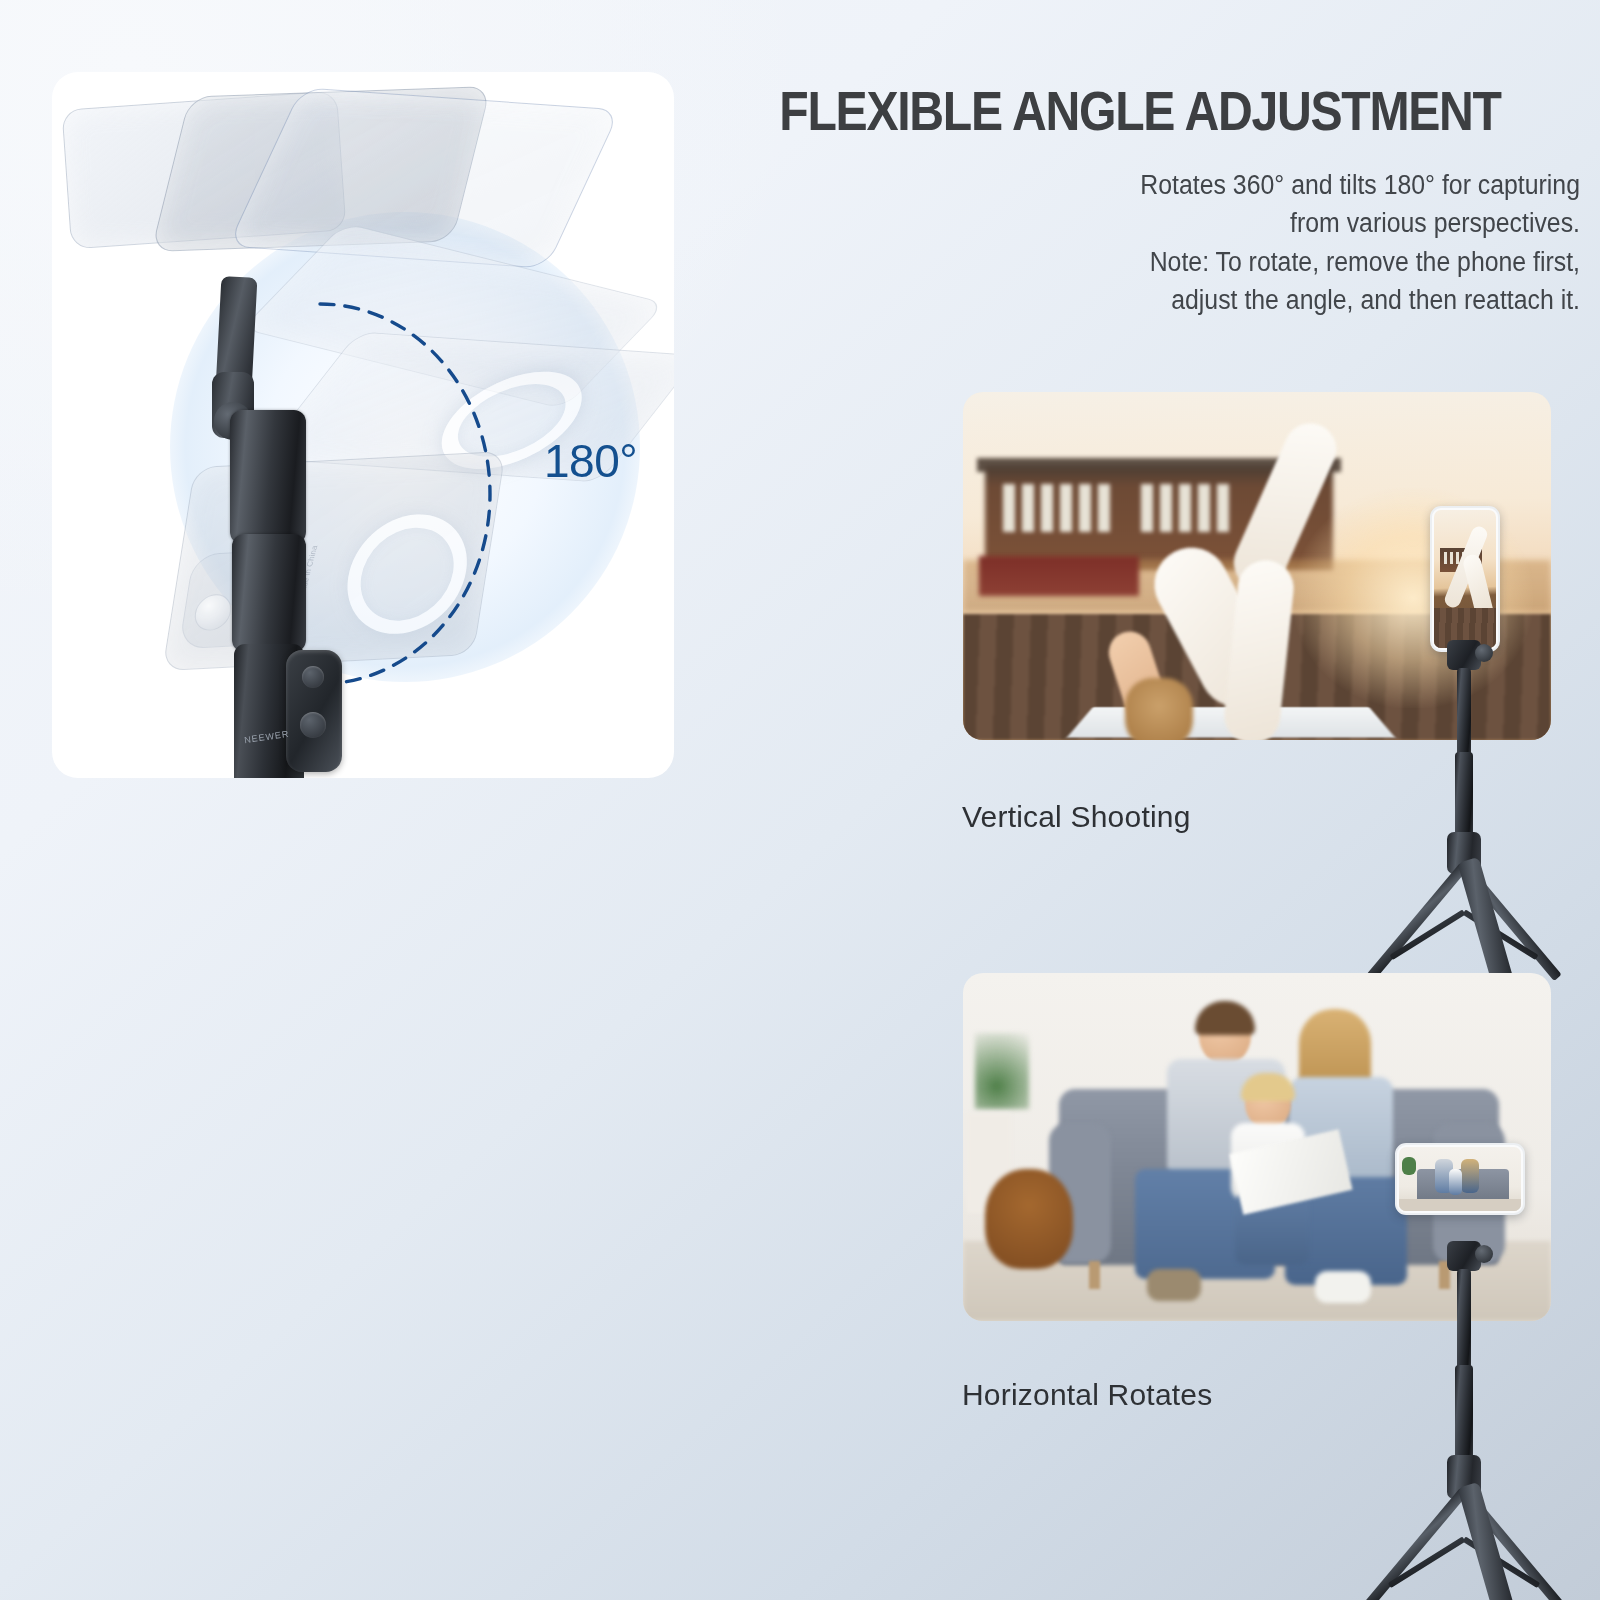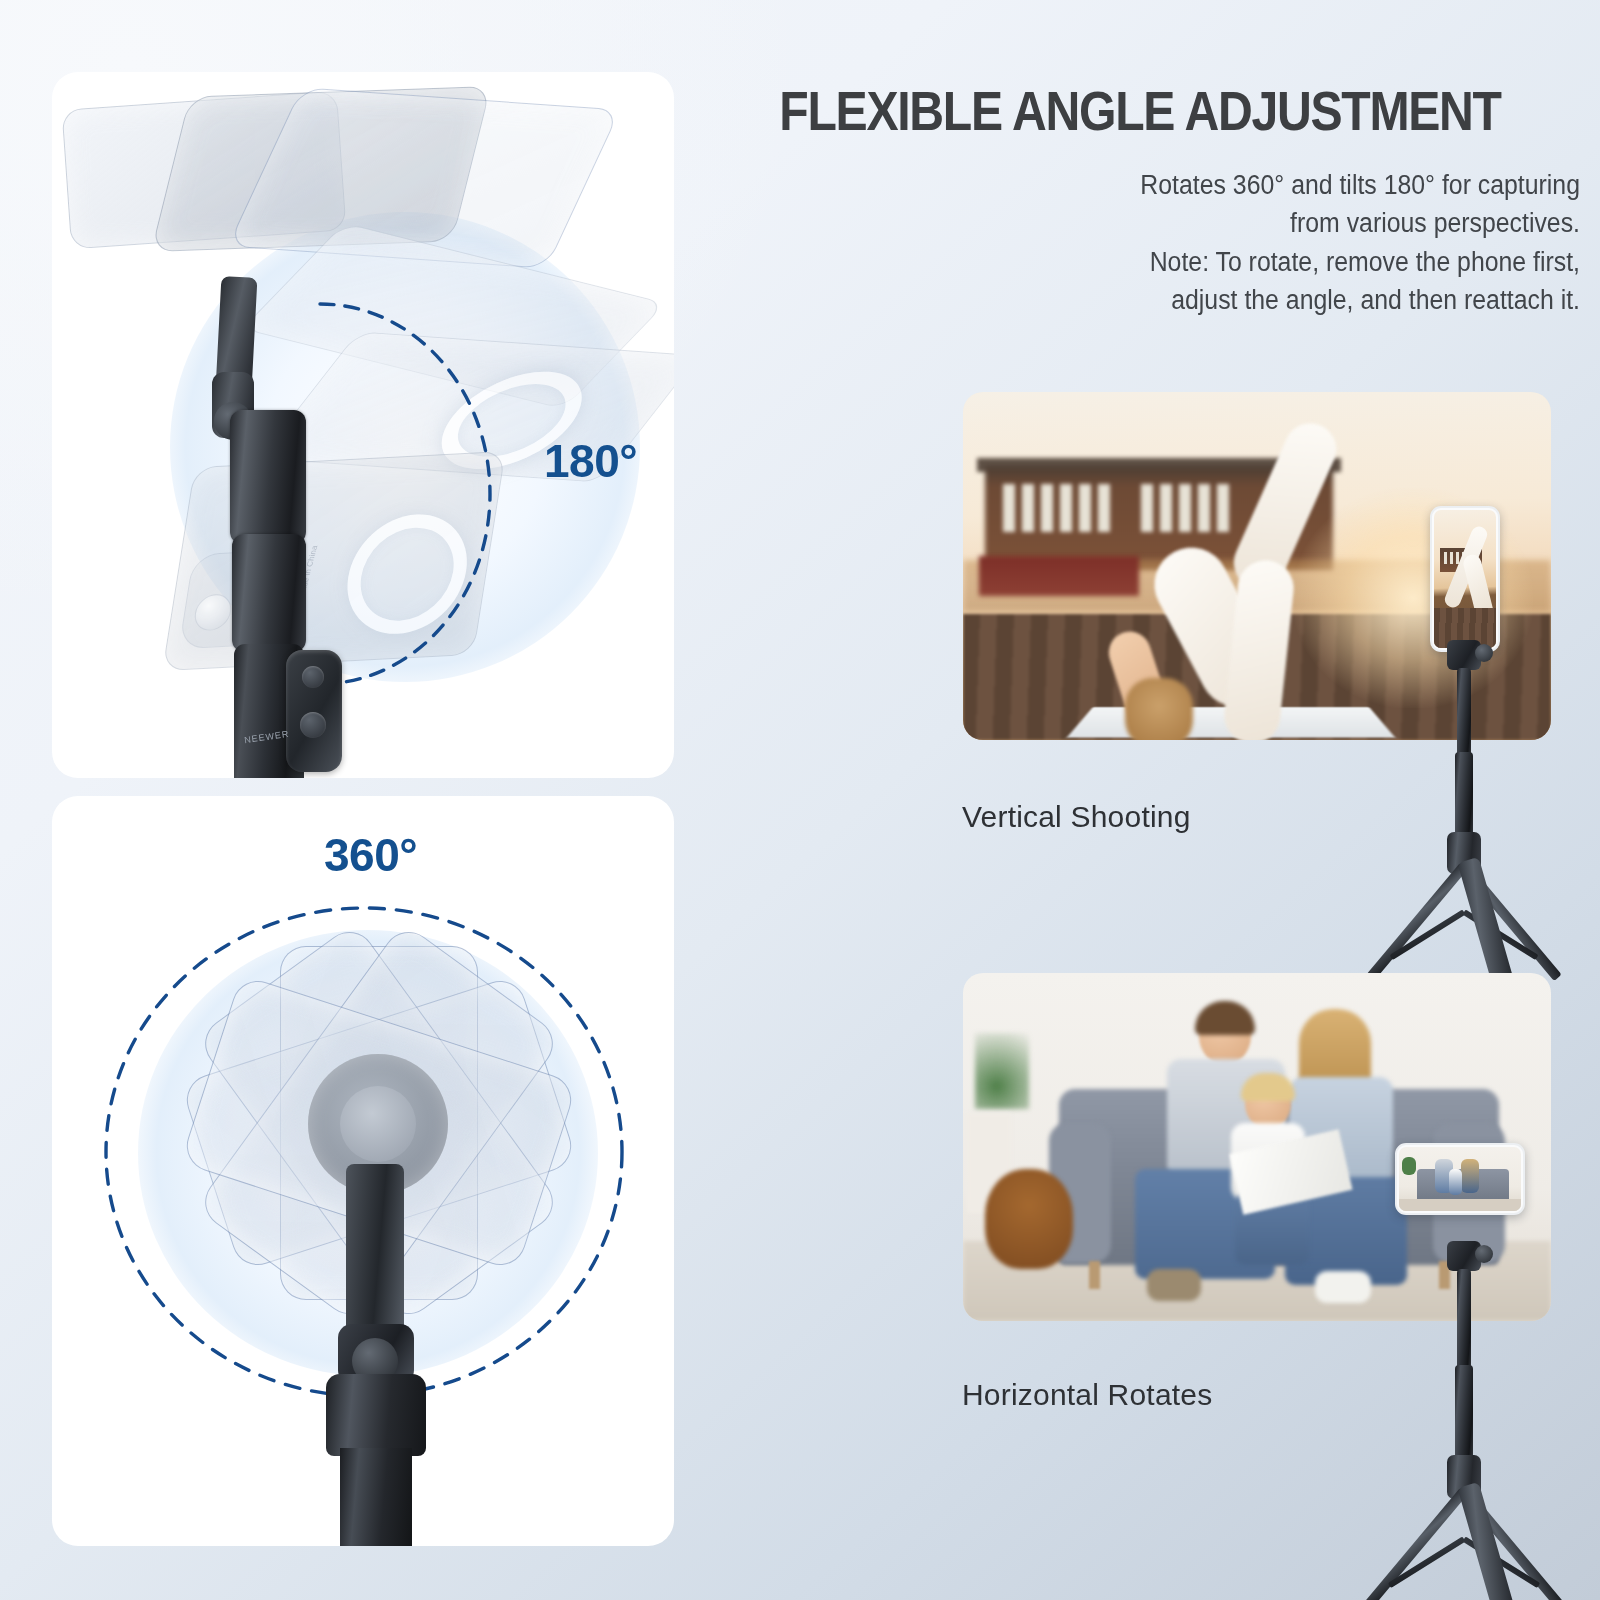--- a/index.html
+++ b/index.html
@@ -52,21 +52,21 @@
   }
   .magsafe-ring {
     position: absolute;
     border-radius: 50%;
     border: 13px solid rgba(255,255,255,0.92);
     box-shadow: 0 0 16px rgba(160,175,195,0.5), inset 0 0 12px rgba(170,185,205,0.35);
     background: rgba(224,232,242,0.35);
   }
   .deg-label {
     position: absolute;
-    font-weight: 700;
+    font-weight: 400;
     letter-spacing: -0.5px;
     white-space: nowrap;
   }
 
   
   .pole {
     position: absolute;
     background: linear-gradient(95deg, #1f2226 0%, #4a4f56 18%, #2c3036 48%, #16181b 76%, #303539 100%);
     border-radius: 11px;
   }
@@ -348,52 +348,20 @@
 
     <div class="ctrl-pad" style="left:234px; top:578px; width:56px; height:122px;">
       <div class="ctrl-btn" style="left:14px; top:62px; width:26px; height:26px;"></div>
       <div class="ctrl-btn" style="left:16px; top:16px; width:22px; height:22px;"></div>
     </div>
     <div class="brand-mark" style="left:192px; top:660px;">NEEWER</div>
 
     <div class="deg-label" style="left:492px; top:362px; font-size:46px; color:#14508f;">180°</div>
   </div>
 
-  <div class="panel" id="panel-360">
-
-    <div class="deg-label" style="left:272px; top:32px; font-size:46px; color:#14508f;">360°</div>
-
-    <div class="glow" style="left:86px; top:134px; width:460px; height:446px;"></div>
-
-    <div class="ghost-phone wire" style="left:228px; top:150px; width:196px; height:352px; transform:rotate(0deg); border-radius:26px;"></div>
-    <div class="ghost-phone wire" style="left:228px; top:150px; width:196px; height:352px; transform:rotate(72deg); border-radius:26px;"></div>
-    <div class="ghost-phone wire" style="left:228px; top:150px; width:196px; height:352px; transform:rotate(144deg); border-radius:26px;"></div>
-    <div class="ghost-phone wire" style="left:228px; top:150px; width:196px; height:352px; transform:rotate(216deg); border-radius:26px;"></div>
-    <div class="ghost-phone wire" style="left:228px; top:150px; width:196px; height:352px; transform:rotate(288deg); border-radius:26px;"></div>
-
-    <div style="position:absolute; left:256px; top:258px; width:140px; height:140px; border-radius:50%;
-                background:radial-gradient(circle at 44% 38%, rgba(168,176,186,0.9), rgba(120,128,140,0.9));
-                box-shadow: inset 0 0 20px rgba(255,255,255,0.35);"></div>
-    <div style="position:absolute; left:288px; top:290px; width:76px; height:76px; border-radius:50%;
-                background:radial-gradient(circle at 42% 36%, rgba(196,203,212,0.95), rgba(150,158,170,0.9));"></div>
-
-    <svg class="dash-circle" style="left:0; top:0;" width="622" height="750" viewBox="0 0 622 750">
-      <ellipse cx="312" cy="356" rx="258" ry="244" fill="none" stroke="#154a8c" stroke-width="3.4" stroke-dasharray="15 12" stroke-linecap="round"></ellipse>
-    </svg>
-
-    <div style="position:absolute; left:294px; top:368px; width:58px; height:188px;
-                background:linear-gradient(95deg,#4d535b,#23272c 55%,#585f68); border-radius:8px;"></div>
-    <div style="position:absolute; left:286px; top:528px; width:76px; height:60px;
-                background:linear-gradient(120deg,#3b4048,#1c1f24 60%,#4a5059); border-radius:14px;"></div>
-    <div class="tri-knob" style="left:300px; top:542px; width:46px; height:46px;"></div>
-    <div style="position:absolute; left:274px; top:578px; width:100px; height:82px;
-                background:linear-gradient(95deg,#1e2125,#50565f 26%,#26292e 62%,#15171a); border-radius:14px 14px 8px 8px;"></div>
-    <div style="position:absolute; left:288px; top:652px; width:72px; height:100px;
-                background:linear-gradient(95deg,#1b1d21,#474d55 24%,#24272c 60%,#131517);"></div>
-  </div>
 
   <div id="headline">FLEXIBLE ANGLE ADJUSTMENT</div>
 
   <div id="subcopy">
     <div>Rotates 360° and tilts 180° for capturing</div>
     <div>from various perspectives.</div>
     <div>Note: To rotate, remove the phone first,</div>
     <div>adjust the angle, and then reattach it.</div>
   </div>
 

